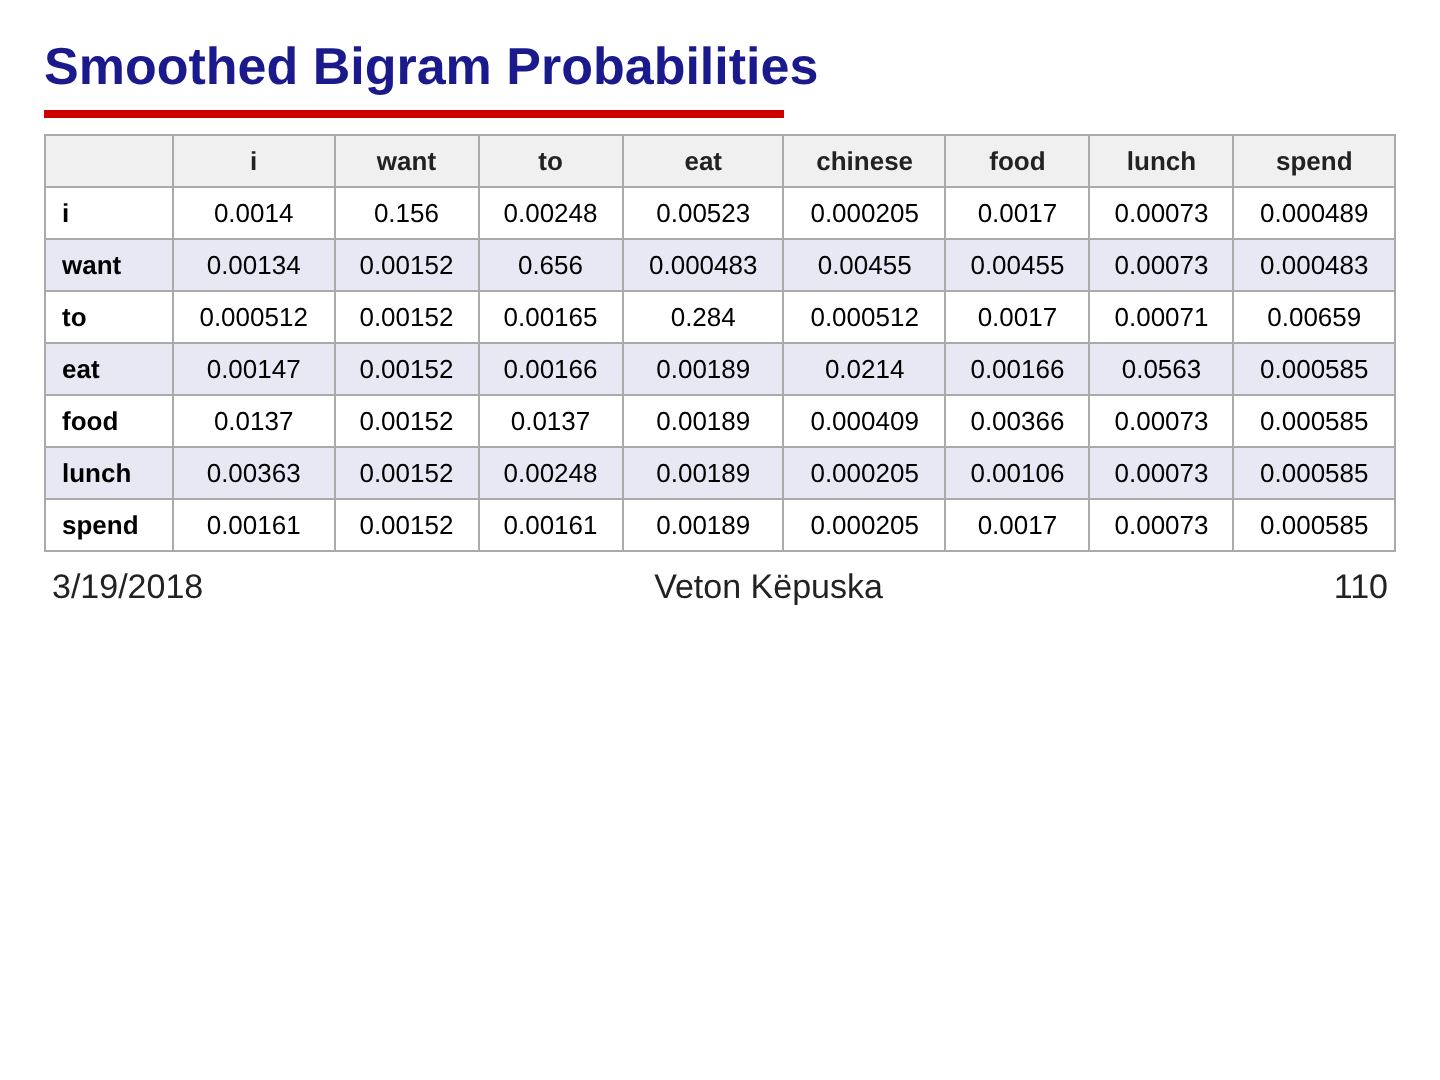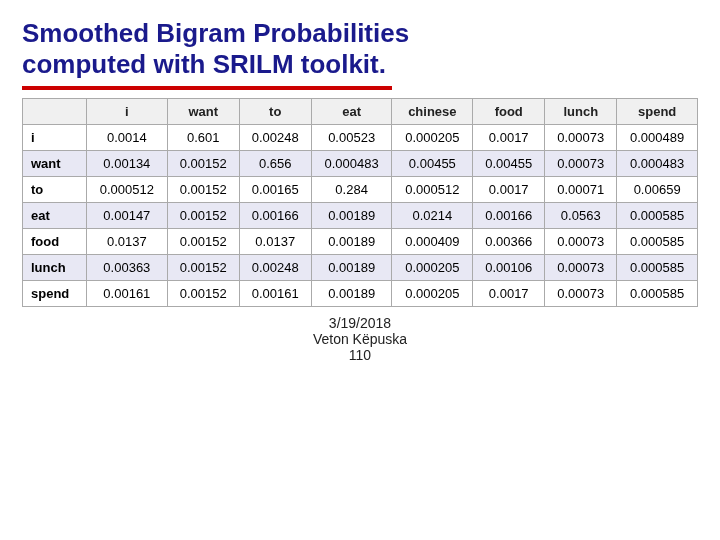--- a/index.html
+++ b/index.html
@@ -57,36 +57,34 @@
     tbody td:first-child {
       font-weight: bold;
       text-align: left;
       padding-left: 8px;
     }
     .footer {
       display: flex;
       justify-content: space-between;
       align-items: center;
       margin-top: 8px;
-      font-size: 14px;
+      font-size: 17px;
       color: #222;
       padding: 0 4px;
-      flex-direction: column;
     }
     .footer-left {}
     .footer-center {}
     .footer-right {}
   </style>
 </head>
 <body>
 
 <div class="page">
   <div class="title">
     <span>Smoothed Bigram Probabilities</span><br>
-    <span>computed with SRILM toolkit.</span>
   </div>
   <div class="red-line"></div>
 
   <table>
     <thead>
       <tr>
 
       <th></th>
           <th>i</th>
           <th>want</th>
@@ -96,21 +94,21 @@
           <th>food</th>
           <th>lunch</th>
           <th>spend</th>
         </tr>
     </thead>
     <tbody>
 
     <tr>
           <td>i</td>
           <td>0.0014</td>
-          <td>0.601</td>
+          <td>0.156</td>
           <td>0.00248</td>
           <td>0.00523</td>
           <td>0.000205</td>
           <td>0.0017</td>
           <td>0.00073</td>
           <td>0.000489</td>
         </tr>
         <tr>
           <td>want</td>
           <td>0.00134</td>

